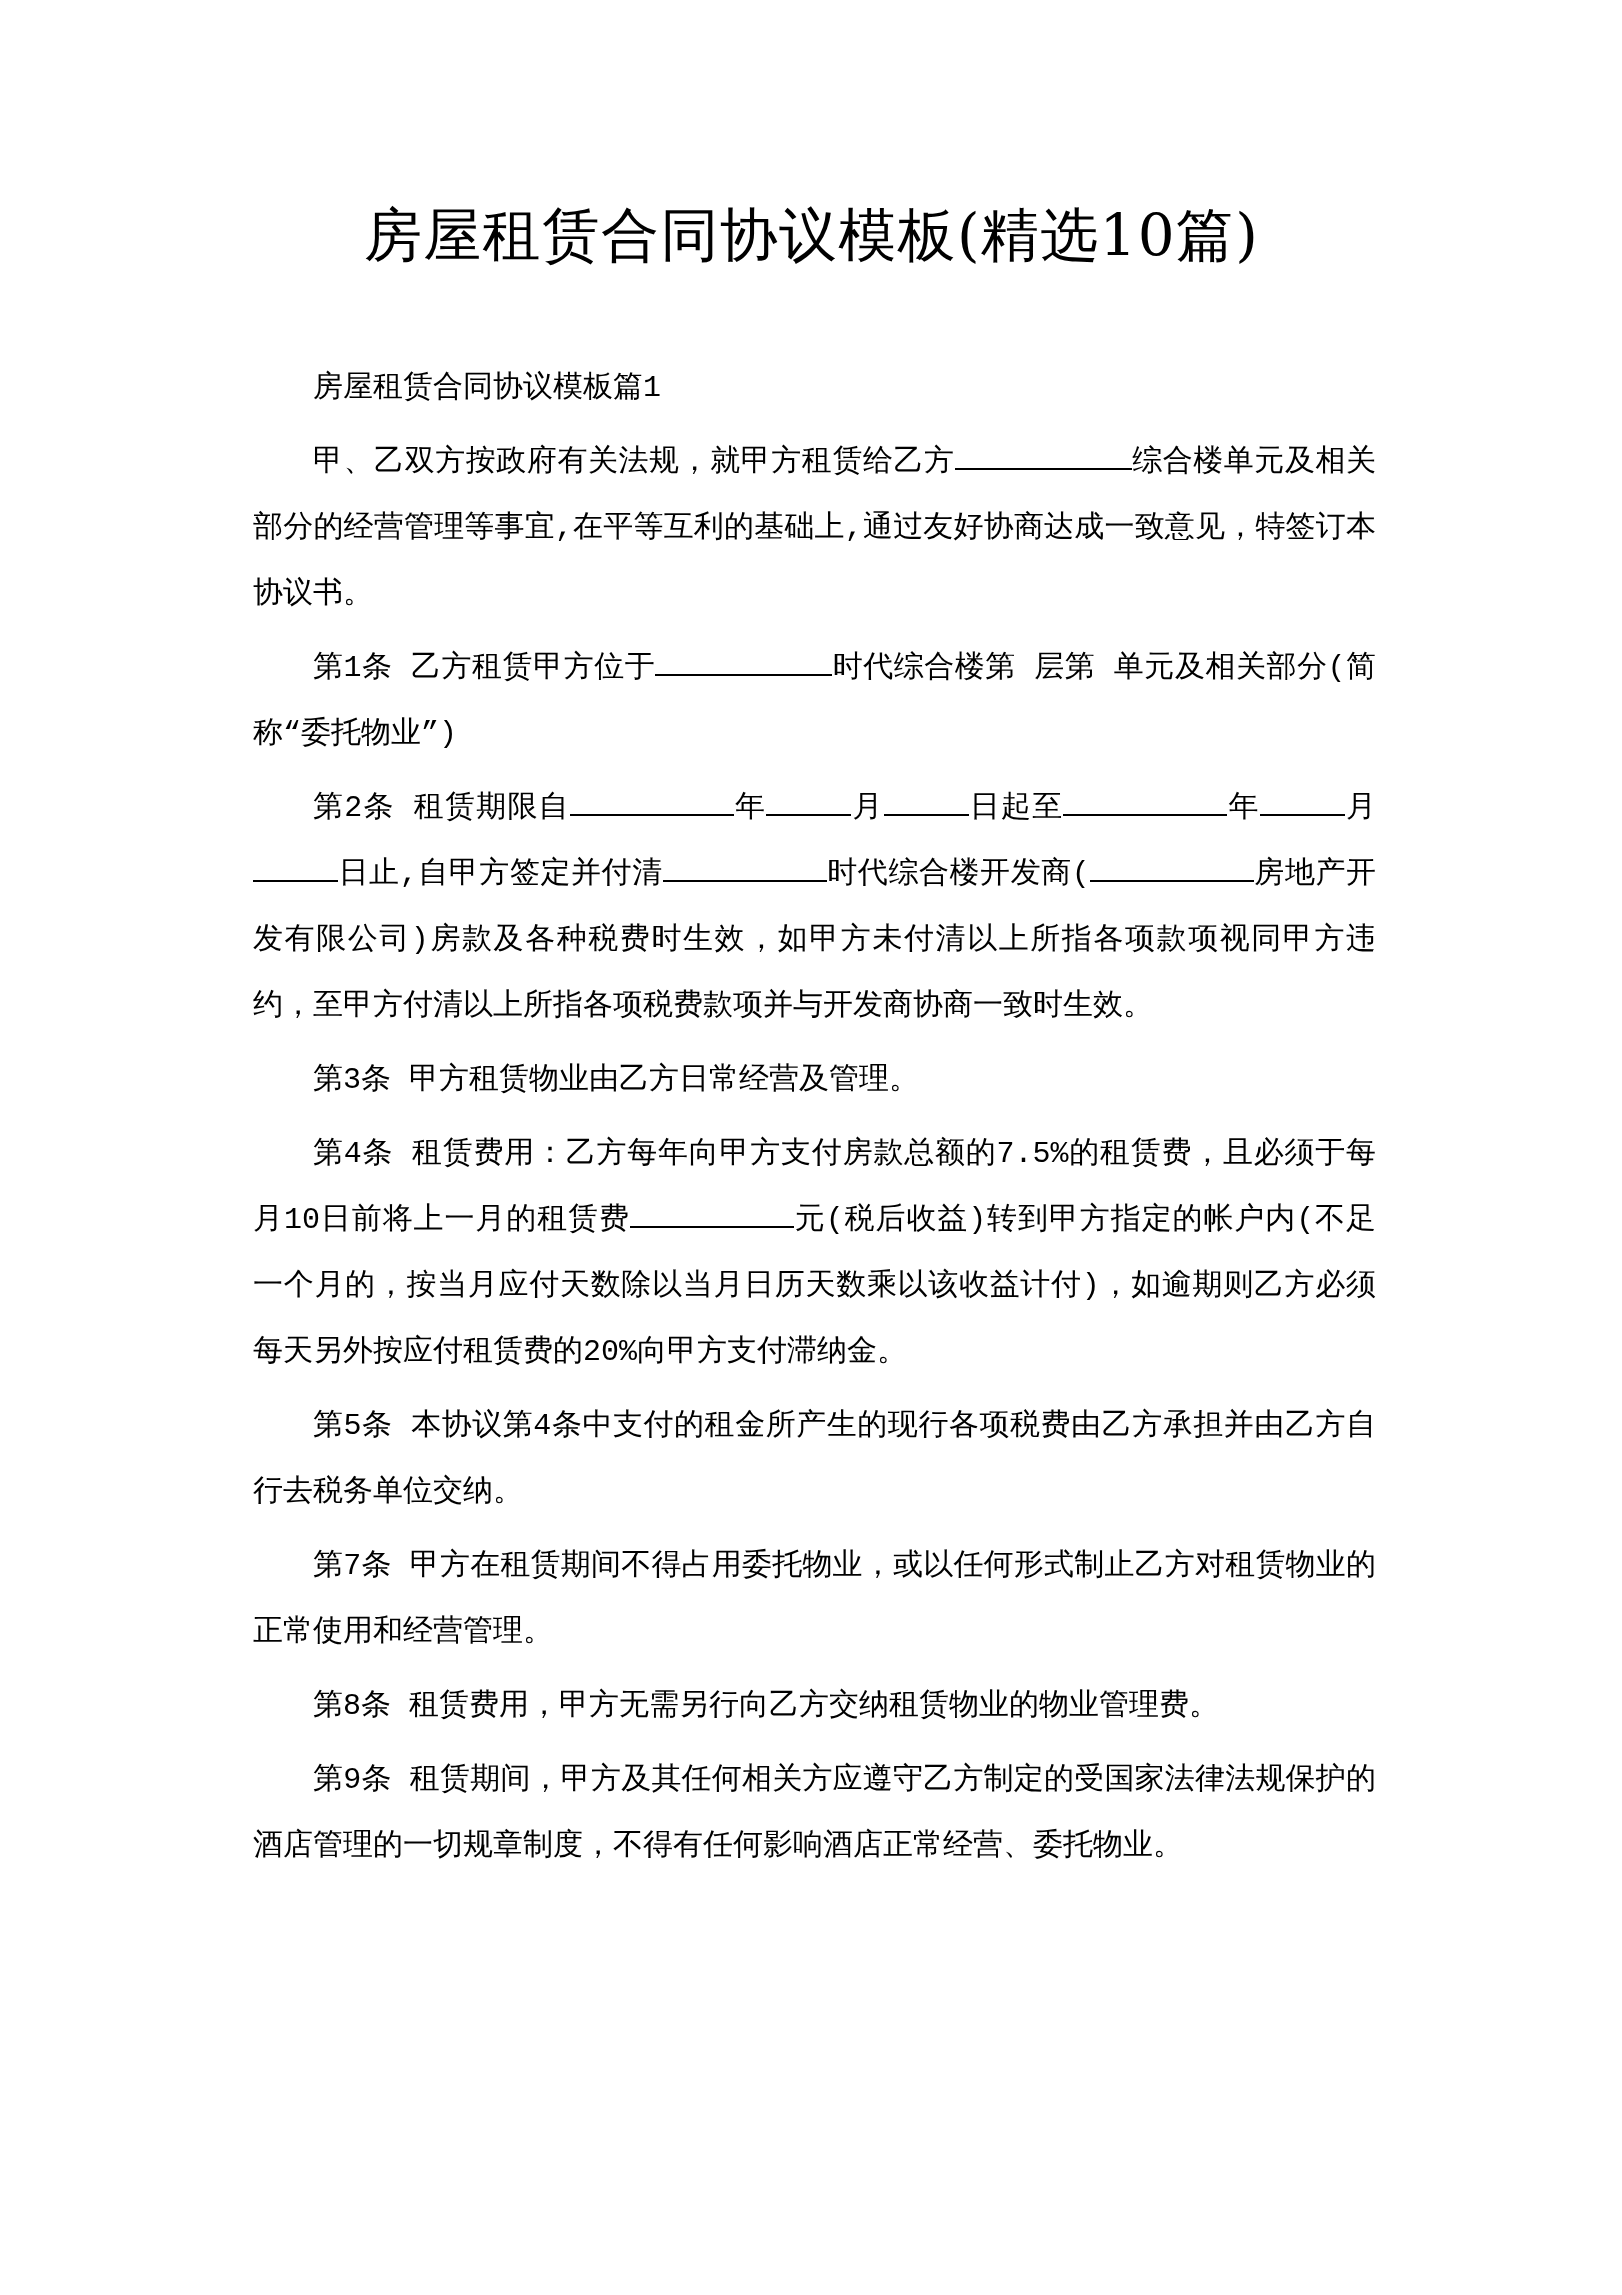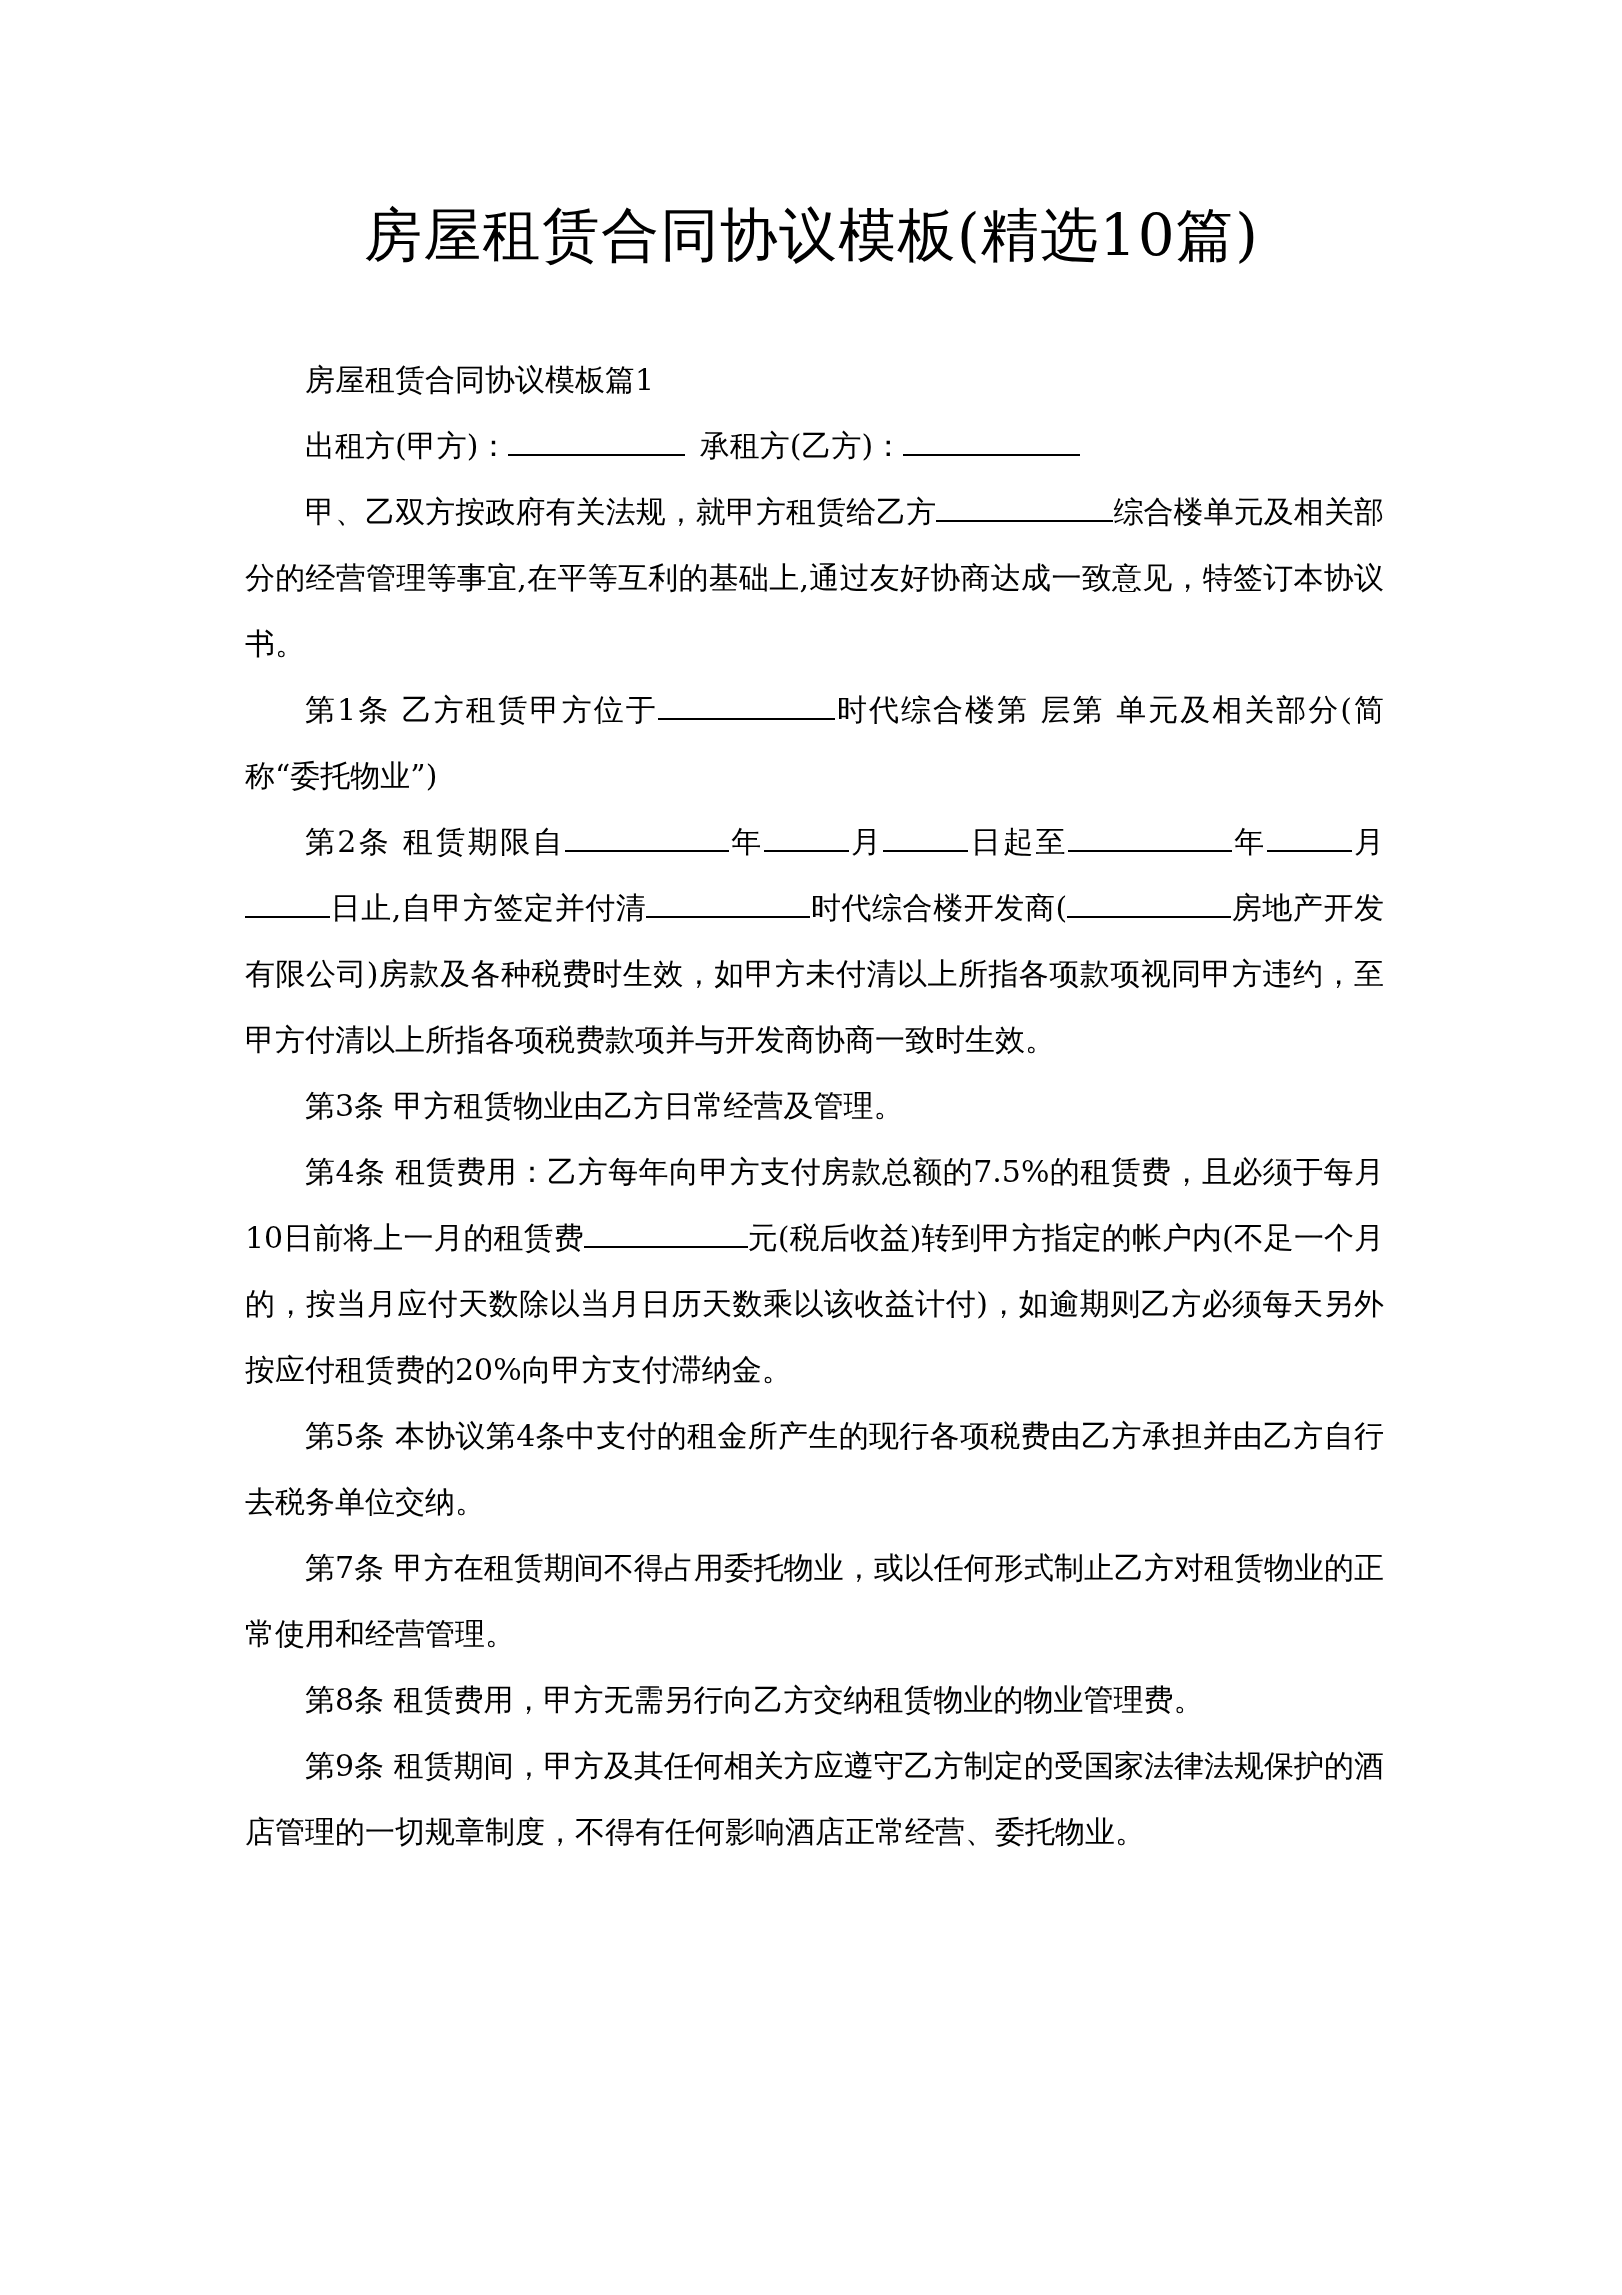--- a/index.html
+++ b/index.html
@@ -39,43 +39,43 @@
       position: absolute;
       left: 245px;
       top: 347px;
       width: 1139px;
     }
     .para {
       font-size: 30px;
       line-height: 66px;
       text-align: justify;
       text-indent: 2em;
-      margin: 0;
+      margin: 8px;
       word-break: break-all;
+      font-family: Liberation Mono, monospace;
     }
     .blank {
       display: inline-block;
       border-bottom: 2px solid #000;
       height: 29px;
       vertical-align: baseline;
       text-indent: 0;
     }
     .blank.w-long { width: 177px; }
     .blank.w-mid { width: 164px; }
     .blank.w-short { width: 85px; }
     .gap { display: inline-block; width: 14.4px; }
   </style>
 </head>
 <body>
 
 <div class="page">
   <h1 class="title">房屋租赁合同协议模板(精选10篇)</h1>
   <div class="body" id="doc-body">
       <p class="para"><span>房屋租赁合同协议模板篇1</span></p>
-      <p class="para"><span>出租方(甲方)：</span><span class="blank w-long"></span><span class="gap"></span><span>承租方(乙方)：</span><span class="blank w-long"></span></p>
       <p class="para"><span>甲、乙双方按政府有关法规，就甲方租赁给乙方</span><span class="blank w-long"></span><span>综合楼单元及相关部分的经营管理等事宜,在平等互利的基础上,通过友好协商达成一致意见，特签订本协议书。</span></p>
       <p class="para"><span>第1条 乙方租赁甲方位于</span><span class="blank w-long"></span><span>时代综合楼第 层第 单元及相关部分(简称“委托物业”)</span></p>
       <p class="para"><span>第2条 租赁期限自</span><span class="blank w-mid"></span><span>年</span><span class="blank w-short"></span><span>月</span><span class="blank w-short"></span><span>日起至</span><span class="blank w-mid"></span><span>年</span><span class="blank w-short"></span><span>月</span><span class="blank w-short"></span><span>日止,自甲方签定并付清</span><span class="blank w-mid"></span><span>时代综合楼开发商(</span><span class="blank w-mid"></span><span>房地产开发有限公司)房款及各种税费时生效，如甲方未付清以上所指各项款项视同甲方违约，至甲方付清以上所指各项税费款项并与开发商协商一致时生效。</span></p>
       <p class="para"><span>第3条 甲方租赁物业由乙方日常经营及管理。</span></p>
       <p class="para"><span>第4条 租赁费用：乙方每年向甲方支付房款总额的7.5%的租赁费，且必须于每月10日前将上一月的租赁费</span><span class="blank w-mid"></span><span>元(税后收益)转到甲方指定的帐户内(不足一个月的，按当月应付天数除以当月日历天数乘以该收益计付)，如逾期则乙方必须每天另外按应付租赁费的20%向甲方支付滞纳金。</span></p>
       <p class="para"><span>第5条 本协议第4条中支付的租金所产生的现行各项税费由乙方承担并由乙方自行去税务单位交纳。</span></p>
       <p class="para"><span>第7条 甲方在租赁期间不得占用委托物业，或以任何形式制止乙方对租赁物业的正常使用和经营管理。</span></p>
       <p class="para"><span>第8条 租赁费用，甲方无需另行向乙方交纳租赁物业的物业管理费。</span></p>
       <p class="para"><span>第9条 租赁期间，甲方及其任何相关方应遵守乙方制定的受国家法律法规保护的酒店管理的一切规章制度，不得有任何影响酒店正常经营、委托物业。</span></p>
     </div>

